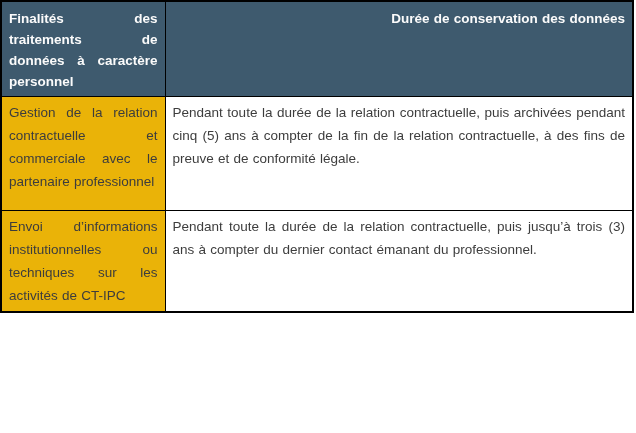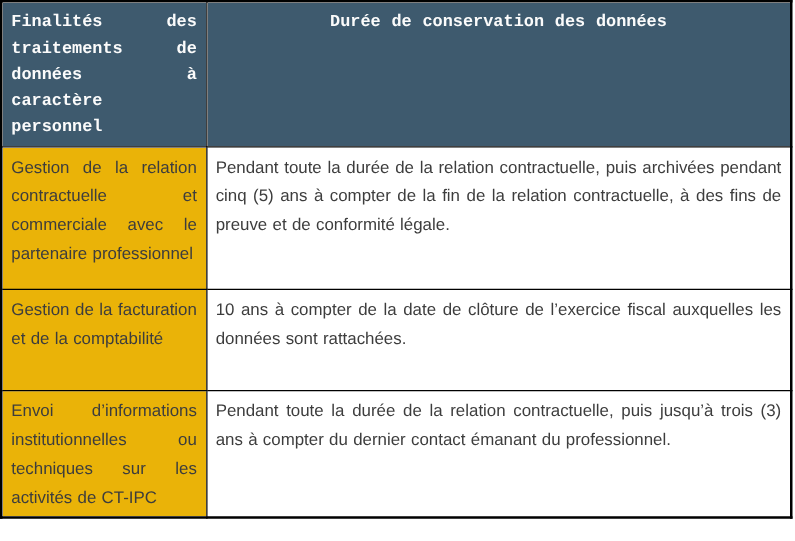--- a/index.html
+++ b/index.html
@@ -35,31 +35,31 @@
     word-spacing: 0.5px;
   }
   
   table.retention tr.hdr th {
     background: #3e5a6e;
     color: #fbfbfb;
     font-weight: bold;
     line-height: 21px;
     padding-top: 6px;
   }
-  table.retention tr.hdr th.duration { text-align: center; }
+  table.retention tr.hdr th.duration { text-align: right; }
   
   table.retention td.purpose {
     background: #eab308;
   }
   table.retention td.duration {
     background: #ffffff;
     margin-left: 44px;
   }
   
-  tr.hdr   { height: 92px; font-family: Liberation Mono, monospace; }
+  tr.hdr   { height: 92px; }
   tr.row-0 { height: 114px; }
   tr.row-1 { height: 81px; }
   tr.row-2 { height: 51px; }
   tr.row-3 { height: 91px; }
 </style>
 </head>
 <body>
 
 <div class="page">
   <table class="retention">
@@ -71,24 +71,20 @@
       <tr class="hdr">
         <th class="purpose">Finalités des traitements de données à caractère personnel</th>
         <th class="duration">Durée de conservation des données</th>
       </tr>
 
       <tr class="row-0">
         <td class="purpose">Gestion de la relation contractuelle et commerciale avec le partenaire professionnel</td>
         <td class="duration">Pendant toute la durée de la relation contractuelle, puis archivées pendant cinq (5) ans à compter de la fin de la relation contractuelle, à des fins de preuve et de conformité légale.</td>
       </tr>
 
-      <tr class="row-1">
-        <td class="purpose">Gestion de la facturation et de la comptabilité</td>
-        <td class="duration">10 ans à compter de la date de clôture de l’exercice fiscal auxquelles les données sont rattachées.</td>
-      </tr>
 
 
       <tr class="row-3">
         <td class="purpose">Envoi d’informations institutionnelles ou techniques sur les activités de CT-IPC</td>
         <td class="duration">Pendant toute la durée de la relation contractuelle, puis jusqu’à trois (3) ans à compter du dernier contact émanant du professionnel.</td>
       </tr>
     </tbody>
   </table>
 </div>
 

